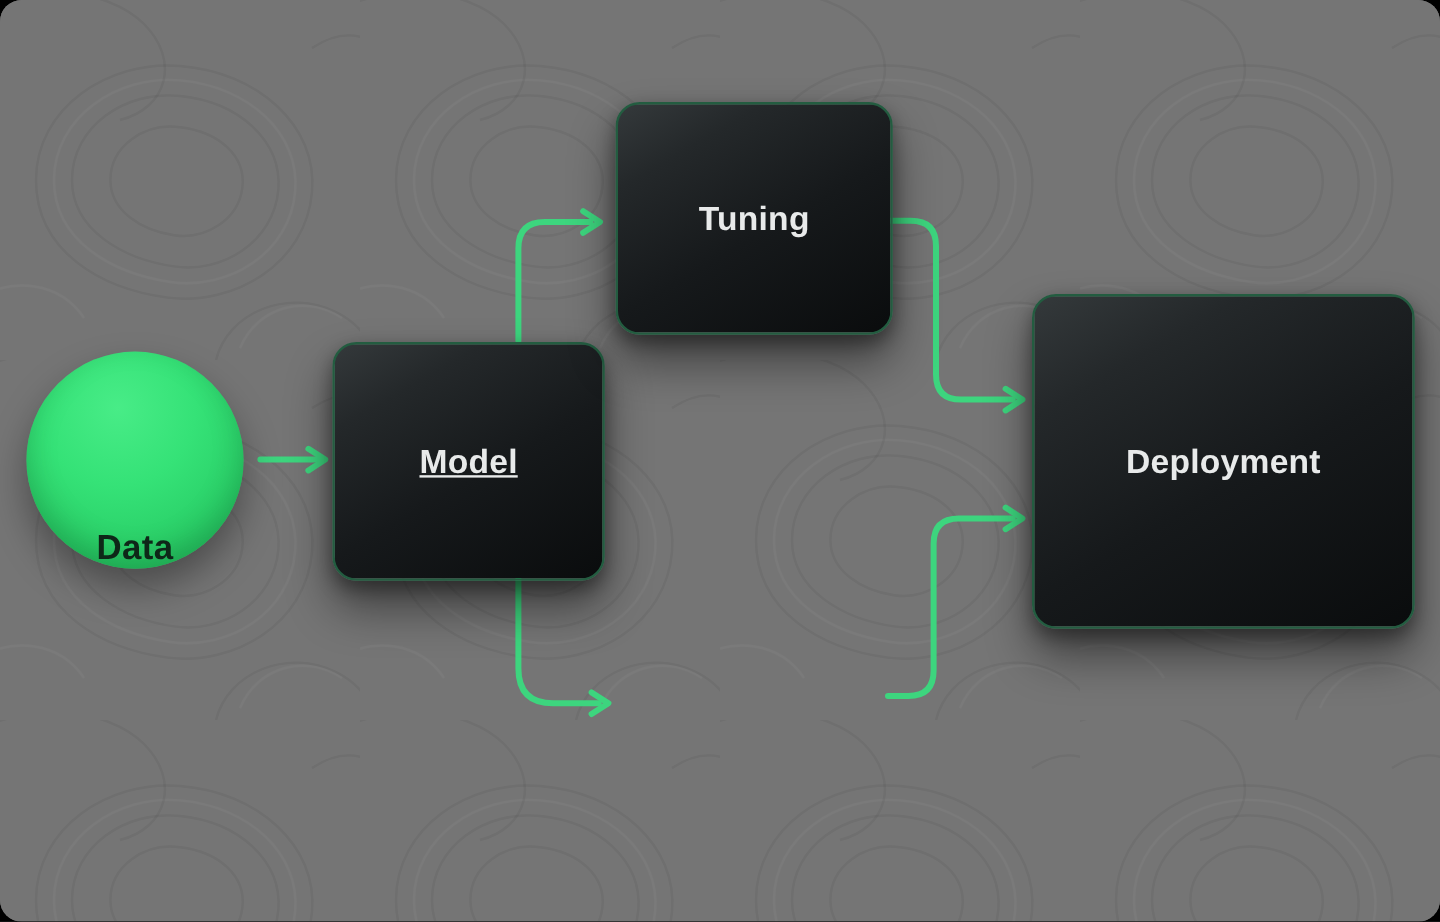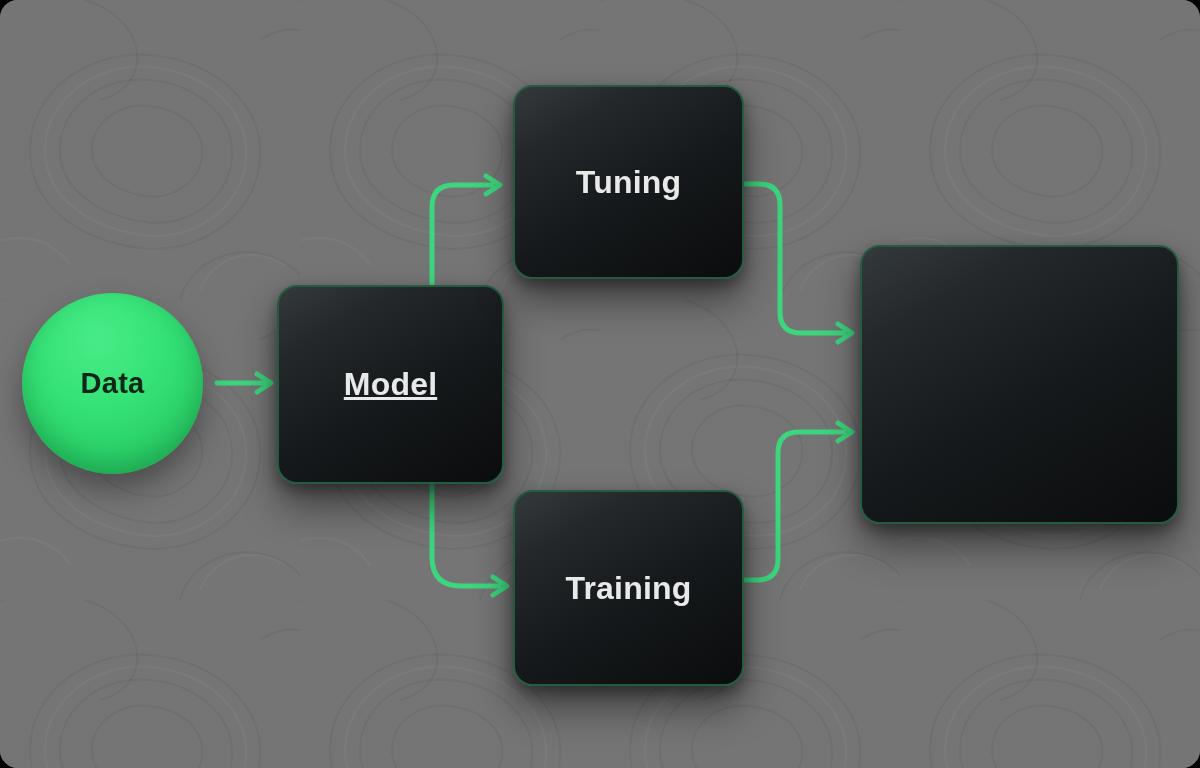--- a/index.html
+++ b/index.html
@@ -40,36 +40,37 @@
   }
   .node-box {
     border-radius: 20px;
     border: 2px solid #235c40;
     background:
       linear-gradient(150deg, #34393b 0%, #24282a 22%, #16191b 55%, #0a0c0d 100%);
     box-shadow:
       0 22px 38px rgba(0,0,0,0.45),
       0 6px 14px rgba(0,0,0,0.35);
     color: #e8eaea;
-    font-size: 32px;
+    font-size: 28px;
     font-weight: 600;
     letter-spacing: 0.2px;
   }
   .node-box .label { line-height: 41px; }
   .node-circle {
     border-radius: 50%;
     background:
       radial-gradient(circle at 42% 26%, #48ec87 0%, #35e277 38%, #2bd169 68%, #24bd5d 100%);
     box-shadow:
       0 16px 30px rgba(0,0,0,0.35),
       inset 0 -10px 24px rgba(0,60,25,0.25);
     color: #0e2718;
     font-size: 29px;
     font-weight: 700;
     letter-spacing: 0.3px;
+    align-items: flex-end;
   }
   #node-data      { left: 22px;  top: 293px; width: 181px; height: 181px; }
   #node-model     { left: 277px; top: 285px; width: 223px; height: 195px; text-decoration: underline; }
   #node-tuning    { left: 513px; top: 85px;  width: 227px; height: 190px; }
   #node-training  { left: 513px; top: 490px; width: 227px; height: 192px; }
   #node-deployment{ left: 860px; top: 245px; width: 315px; height: 275px; }
   .edge-shaft {
     fill: none;
     stroke-width: 5;
     stroke-linecap: round;
@@ -142,23 +143,20 @@
   </div>
 
   <div class="node node-box" id="node-model">
     <span class="label">Model</span>
   </div>
 
   <div class="node node-box" id="node-tuning">
     <span class="label">Tuning</span>
   </div>
 
-  <div class="node node-box" id="node-training">
-    <span class="label">Training</span>
-  </div>
 
   <div class="node node-box" id="node-deployment">
     <span class="label">
-      <br>
+      <span>Deployment</span><br>
     </span>
   </div>
 
 </div>
 
 </body></html>

